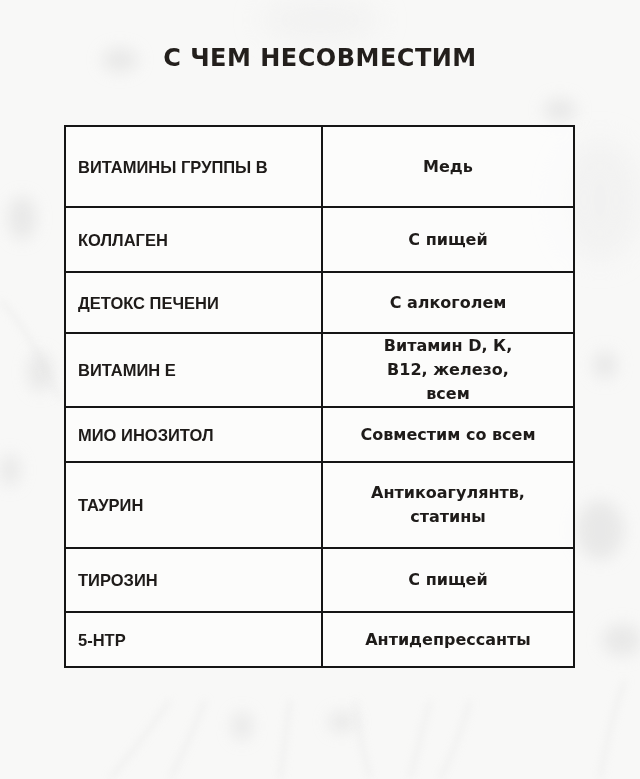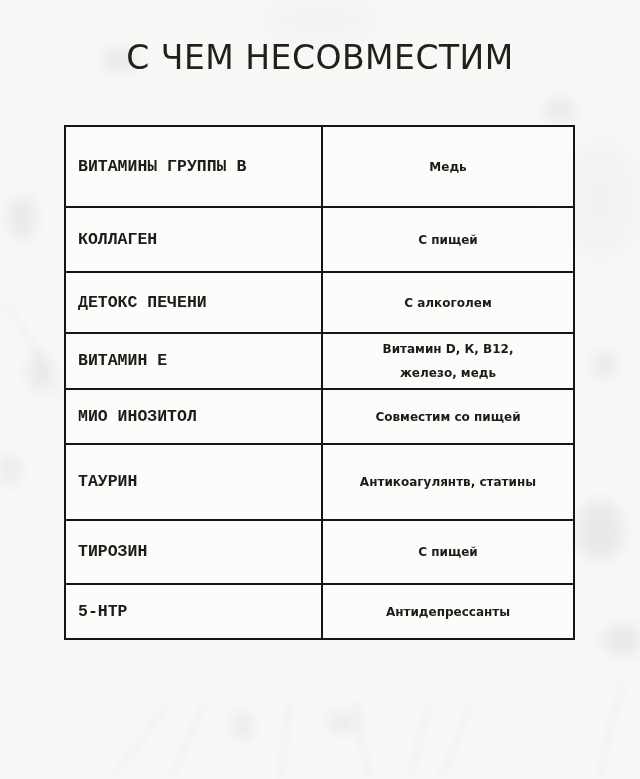--- a/index.html
+++ b/index.html
@@ -21,22 +21,22 @@
       z-index: 0;
       pointer-events: none;
     }
     .page-title {
       position: absolute;
       left: 0;
       right: 0;
       top: 38px;
       text-align: center;
       font-family: "DejaVu Sans", sans-serif;
-      font-weight: normal;
-      font-size: 33px;
+      font-weight: bold;
+      font-size: 24px;
       letter-spacing: 0.5px;
       color: #231f1c;
       z-index: 2;
       margin: 0;
       line-height: 40px;
     }
     .table-wrap {
       position: absolute;
       left: 64px;
       top: 125px;
@@ -49,31 +49,31 @@
       table-layout: fixed;
       background: rgba(255,255,255,0.55);
     }
     table.compat td {
       border: 2px solid #151515;
       padding: 0 12px;
       vertical-align: middle;
     }
     td.col-supp {
       width: 231px;
-      font-family: Liberation Mono, monospace;
+      font-family: Liberation Sans, sans-serif;
       font-weight: bold;
       font-size: 16.5px;
       line-height: 24px;
       text-align: left;
       color: #1e1b19;
     }
     td.col-incompat {
       font-family: "DejaVu Sans", sans-serif;
       font-weight: bold;
-      font-size: 12px;
+      font-size: 16px;
       line-height: 24px;
       text-align: center;
       color: #1e1b19;
     }
   </style>
 </head>
 <body>
 
 <svg class="bg-deco" width="640" height="779" viewBox="0 0 640 779" xmlns="http://www.w3.org/2000/svg">
   <defs>
@@ -127,27 +127,27 @@
       <tr style="height:65px;">
         <td class="col-supp">КОЛЛАГЕН</td>
         <td class="col-incompat">С пищей</td>
       </tr>
       <tr style="height:61px;">
         <td class="col-supp">ДЕТОКС ПЕЧЕНИ</td>
         <td class="col-incompat">С алкоголем</td>
       </tr>
       <tr style="height:56px;">
         <td class="col-supp">ВИТАМИН Е</td>
-        <td class="col-incompat" style="padding:0 40px;">Витамин D, К, В12, железо, медь</td>
+        <td class="col-incompat" style="padding:0 40px;">Витамин D, К, В12, железо, всем</td>
       </tr>
       <tr style="height:55px;">
         <td class="col-supp">МИО ИНОЗИТОЛ</td>
-        <td class="col-incompat">Совместим со пищей</td>
+        <td class="col-incompat">Совместим со всем</td>
       </tr>
-      <tr style="height:76px;">
+      <tr style="height:86px;">
         <td class="col-supp">ТАУРИН</td>
         <td class="col-incompat" style="padding:0 30px;">Антикоагулянтв, статины</td>
       </tr>
       <tr style="height:64px;">
         <td class="col-supp">ТИРОЗИН</td>
         <td class="col-incompat">С пищей</td>
       </tr>
       <tr style="height:55px;">
         <td class="col-supp">5-HTP</td>
         <td class="col-incompat">Антидепрессанты</td>

